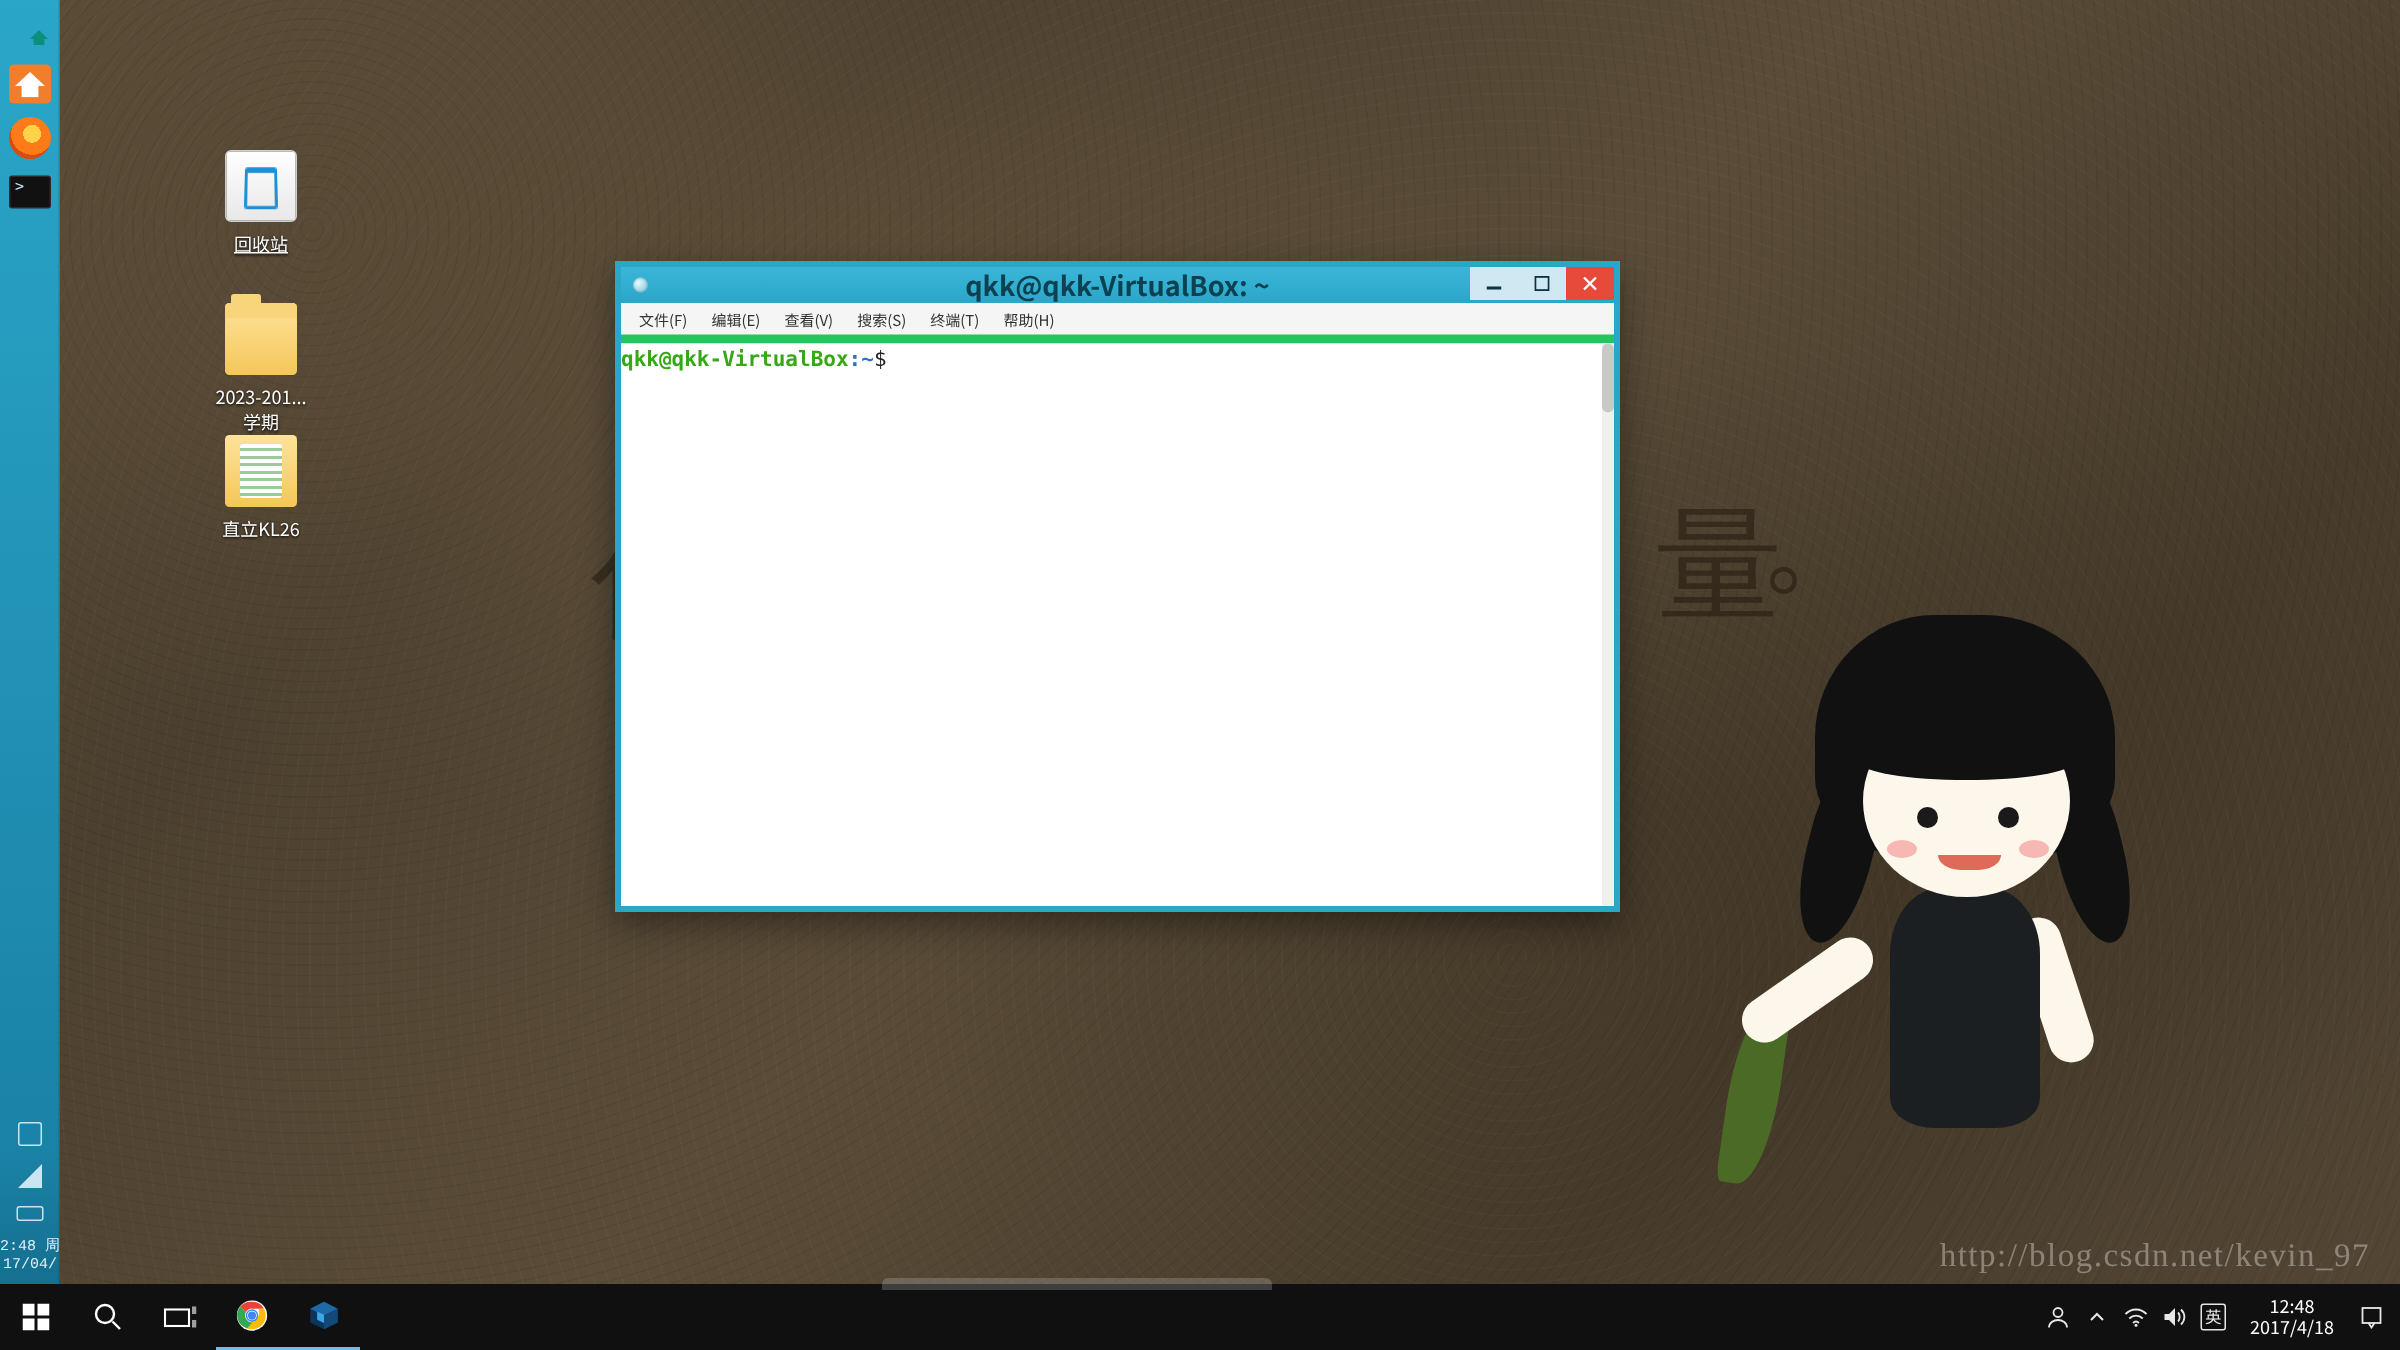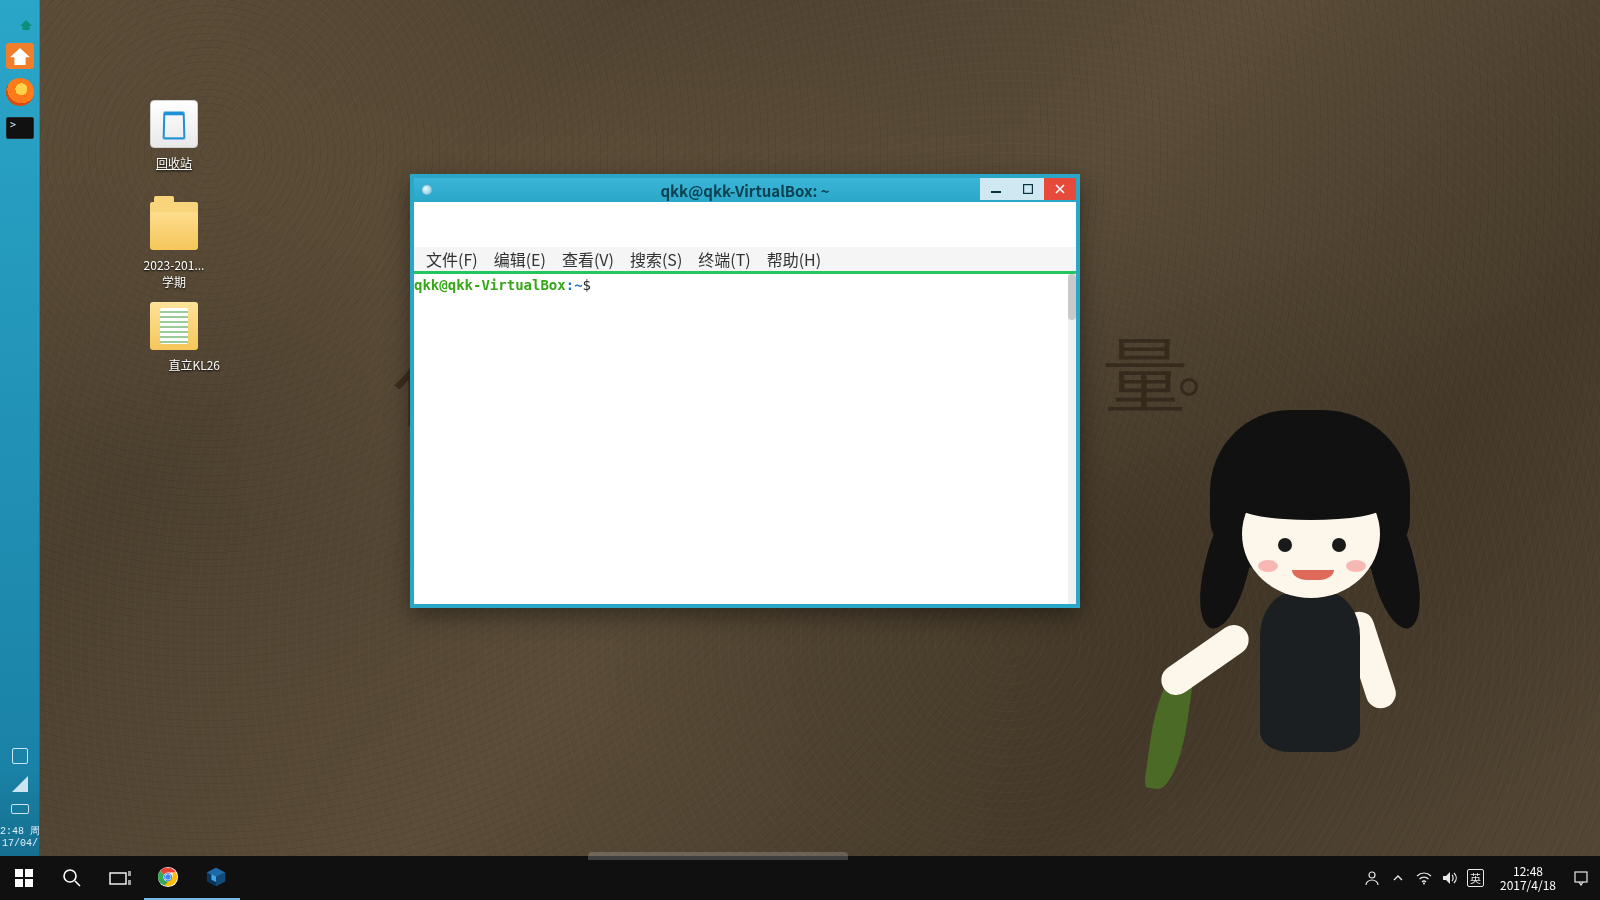--- a/index.html
+++ b/index.html
@@ -92,31 +92,31 @@
 #guest-panel .p-tray .row{opacity:0.95;}
 #guest-panel .p-ico{ width:16px;height:16px;margin:4px auto; opacity:0.85; }
 
 
 #term-window{
   position:absolute; left:410px; top:174px; width:670px; height:434px;
   background:#2aa6c9; padding:4px; box-shadow:0 8px 22px rgba(0,0,0,0.4);
 }
 #term-titlebar{
   height:24px; background:linear-gradient(#3bb6d9,#2aa6c9);
-  display:flex; align-items:center; color:#0b4150; font-size:15px; font-weight:600;
+  display:flex; align-items:center; color:#0b4150; font-size:18px; font-weight:600;
   position:relative;
 }
 #term-titlebar .bullet{ width:10px;height:10px;border-radius:50%;background:radial-gradient(circle at 35% 35%,#e8fbff,#9fd6e6 60%,#6bb8cd); margin:0 8px; box-shadow:0 0 0 1px rgba(0,0,0,0.1) inset;}
 #term-titlebar .title{ position:absolute; left:0; right:0; text-align:center; pointer-events:none;}
 .win-ctrls{ position:absolute; right:0; top:0; display:flex; height:22px;}
 .win-ctrls div{ width:32px; display:flex; align-items:center; justify-content:center; cursor:pointer; font-size:12px;}
 .win-ctrls .min,.win-ctrls .max{ background:#cfe8f1; color:#0b3340;}
 .win-ctrls .close{ background:#e74a3a; color:#fff;}
 #term-inner{ position:absolute; left:4px; right:4px; top:28px; bottom:4px; background:#fff; display:flex; flex-direction:column;}
-#term-menu{ height:27px; background:#f5f5f5; border-bottom:3px solid #22c55e; display:flex; align-items:center; padding:0 4px; font-size:16px; color:#333;margin-top:45px;}
+#term-menu{ height:27px; background:#f5f5f5; border-bottom:6px solid #22c55e; display:flex; align-items:center; padding:0 4px; font-size:10px; color:#333;}
 #term-menu span{ padding:3px 8px; cursor:pointer; border-radius:3px;}
 #term-body{ flex:1; background:#fff; font-family:"DejaVu Sans Mono","Consolas",monospace; font-size:14px; padding:2px 0 0 0; line-height:18px; position:relative;}
 #term-body .scrollbar{ position:absolute; right:0; top:0; bottom:0; width:8px; background:#f0f0f0;}
 #term-body .scrollbar::before{content:"";position:absolute;top:0;left:0;right:0;height:46px;background:#c9c9c9;border-radius:4px;}
 .prompt-user{ color:#36a716; font-weight:bold; }
 .prompt-path{ color:#2773c4; font-weight:bold; }
 .prompt-dollar{ color:#222; }
 </style>
 </head>
 <body>
@@ -170,21 +170,21 @@
   <div id="desktop-icons">
       <div class="desk-icon recycle" style="top: 100px; left: 128px;">
         <div class="ic"></div>
         <div style="white-space: pre-line; text-decoration: underline;">回收站</div>
       </div>
       <div class="desk-icon folder" style="top: 202px; left: 128px;">
         <div class="ic"></div>
         <div style="white-space: pre-line;">2023-201...
 学期</div>
       </div>
-      <div class="desk-icon clip" style="top: 302px; left: 128px; text-align: right;">
+      <div class="desk-icon clip" style="top: 290px; left: 128px;">
         <div class="ic"></div>
         <div style="white-space: pre-line;">直立KL26</div>
       </div>
     </div>
 
   <div id="term-window">
     <div id="term-titlebar">
       <div class="bullet"></div>
       <div class="title">qkk@qkk-VirtualBox: ~</div>
       <div class="win-ctrls">
@@ -214,20 +214,21 @@
           <span>终端(T)</span>
           <span>帮助(H)</span>
         </div>
       <div id="term-body">
         <span class="prompt-user">qkk@qkk-VirtualBox</span><span class="prompt-path">:</span><span class="prompt-path">~</span><span class="prompt-dollar">$</span><span> </span>
         <div class="scrollbar"></div>
       </div>
     </div>
   </div>
 
+  <div class="watermark">http://blog.csdn.net/kevin_97</div>
 
   <div id="win-taskbar">
     <div class="tb-handle"></div>
     <div class="tb-btn">
       <svg width="18" height="18">
           <rect width="8" height="8"></rect>
           <rect x="10" width="8" height="8"></rect>
           <rect y="10" width="8" height="8"></rect>
           <rect x="10" y="10" width="8" height="8"></rect>
         </svg>

